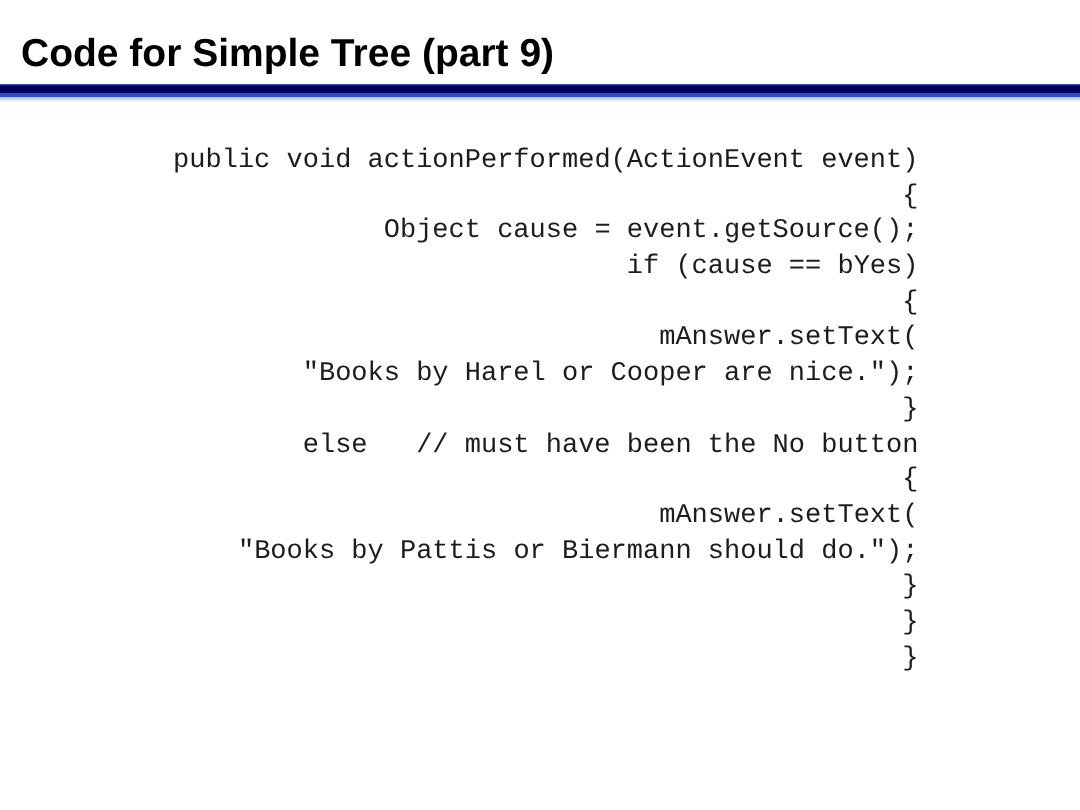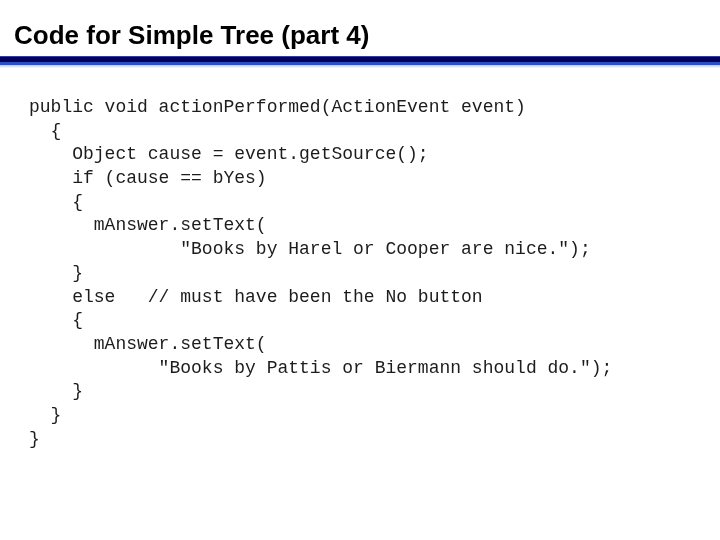--- a/index.html
+++ b/index.html
@@ -53,22 +53,23 @@
     top: 96px;
     margin: 0;
     font-family: "Liberation Mono", monospace;
     font-size: 18px;
     line-height: 23.7px;
     color: #1c1c1c;
   }
   .code-line {
     white-space: pre;
     height: 23.7px;
+    text-align: right;
   }
 </style>
 </head>
 <body>
 
 <div class="slide">
-  <h1 class="title">Code for Simple Tree (part 4)</h1>
+  <h1 class="title">Code for Simple Tree (part 9)</h1>
   <div class="rule"></div>
   <pre class="code"><div class="code-line">public void actionPerformed(ActionEvent event)</div><div class="code-line">  {</div><div class="code-line">    Object cause = event.getSource();</div><div class="code-line">    if (cause == bYes)</div><div class="code-line">    {</div><div class="code-line">      mAnswer.setText(</div><div class="code-line">              "Books by Harel or Cooper are nice.");</div><div class="code-line">    }</div><div class="code-line">    else   // must have been the No button</div><div class="code-line">    {</div><div class="code-line">      mAnswer.setText(</div><div class="code-line">            "Books by Pattis or Biermann should do.");</div><div class="code-line">    }</div><div class="code-line">  }</div><div class="code-line">}</div></pre>
 </div>
 
 </body></html>

